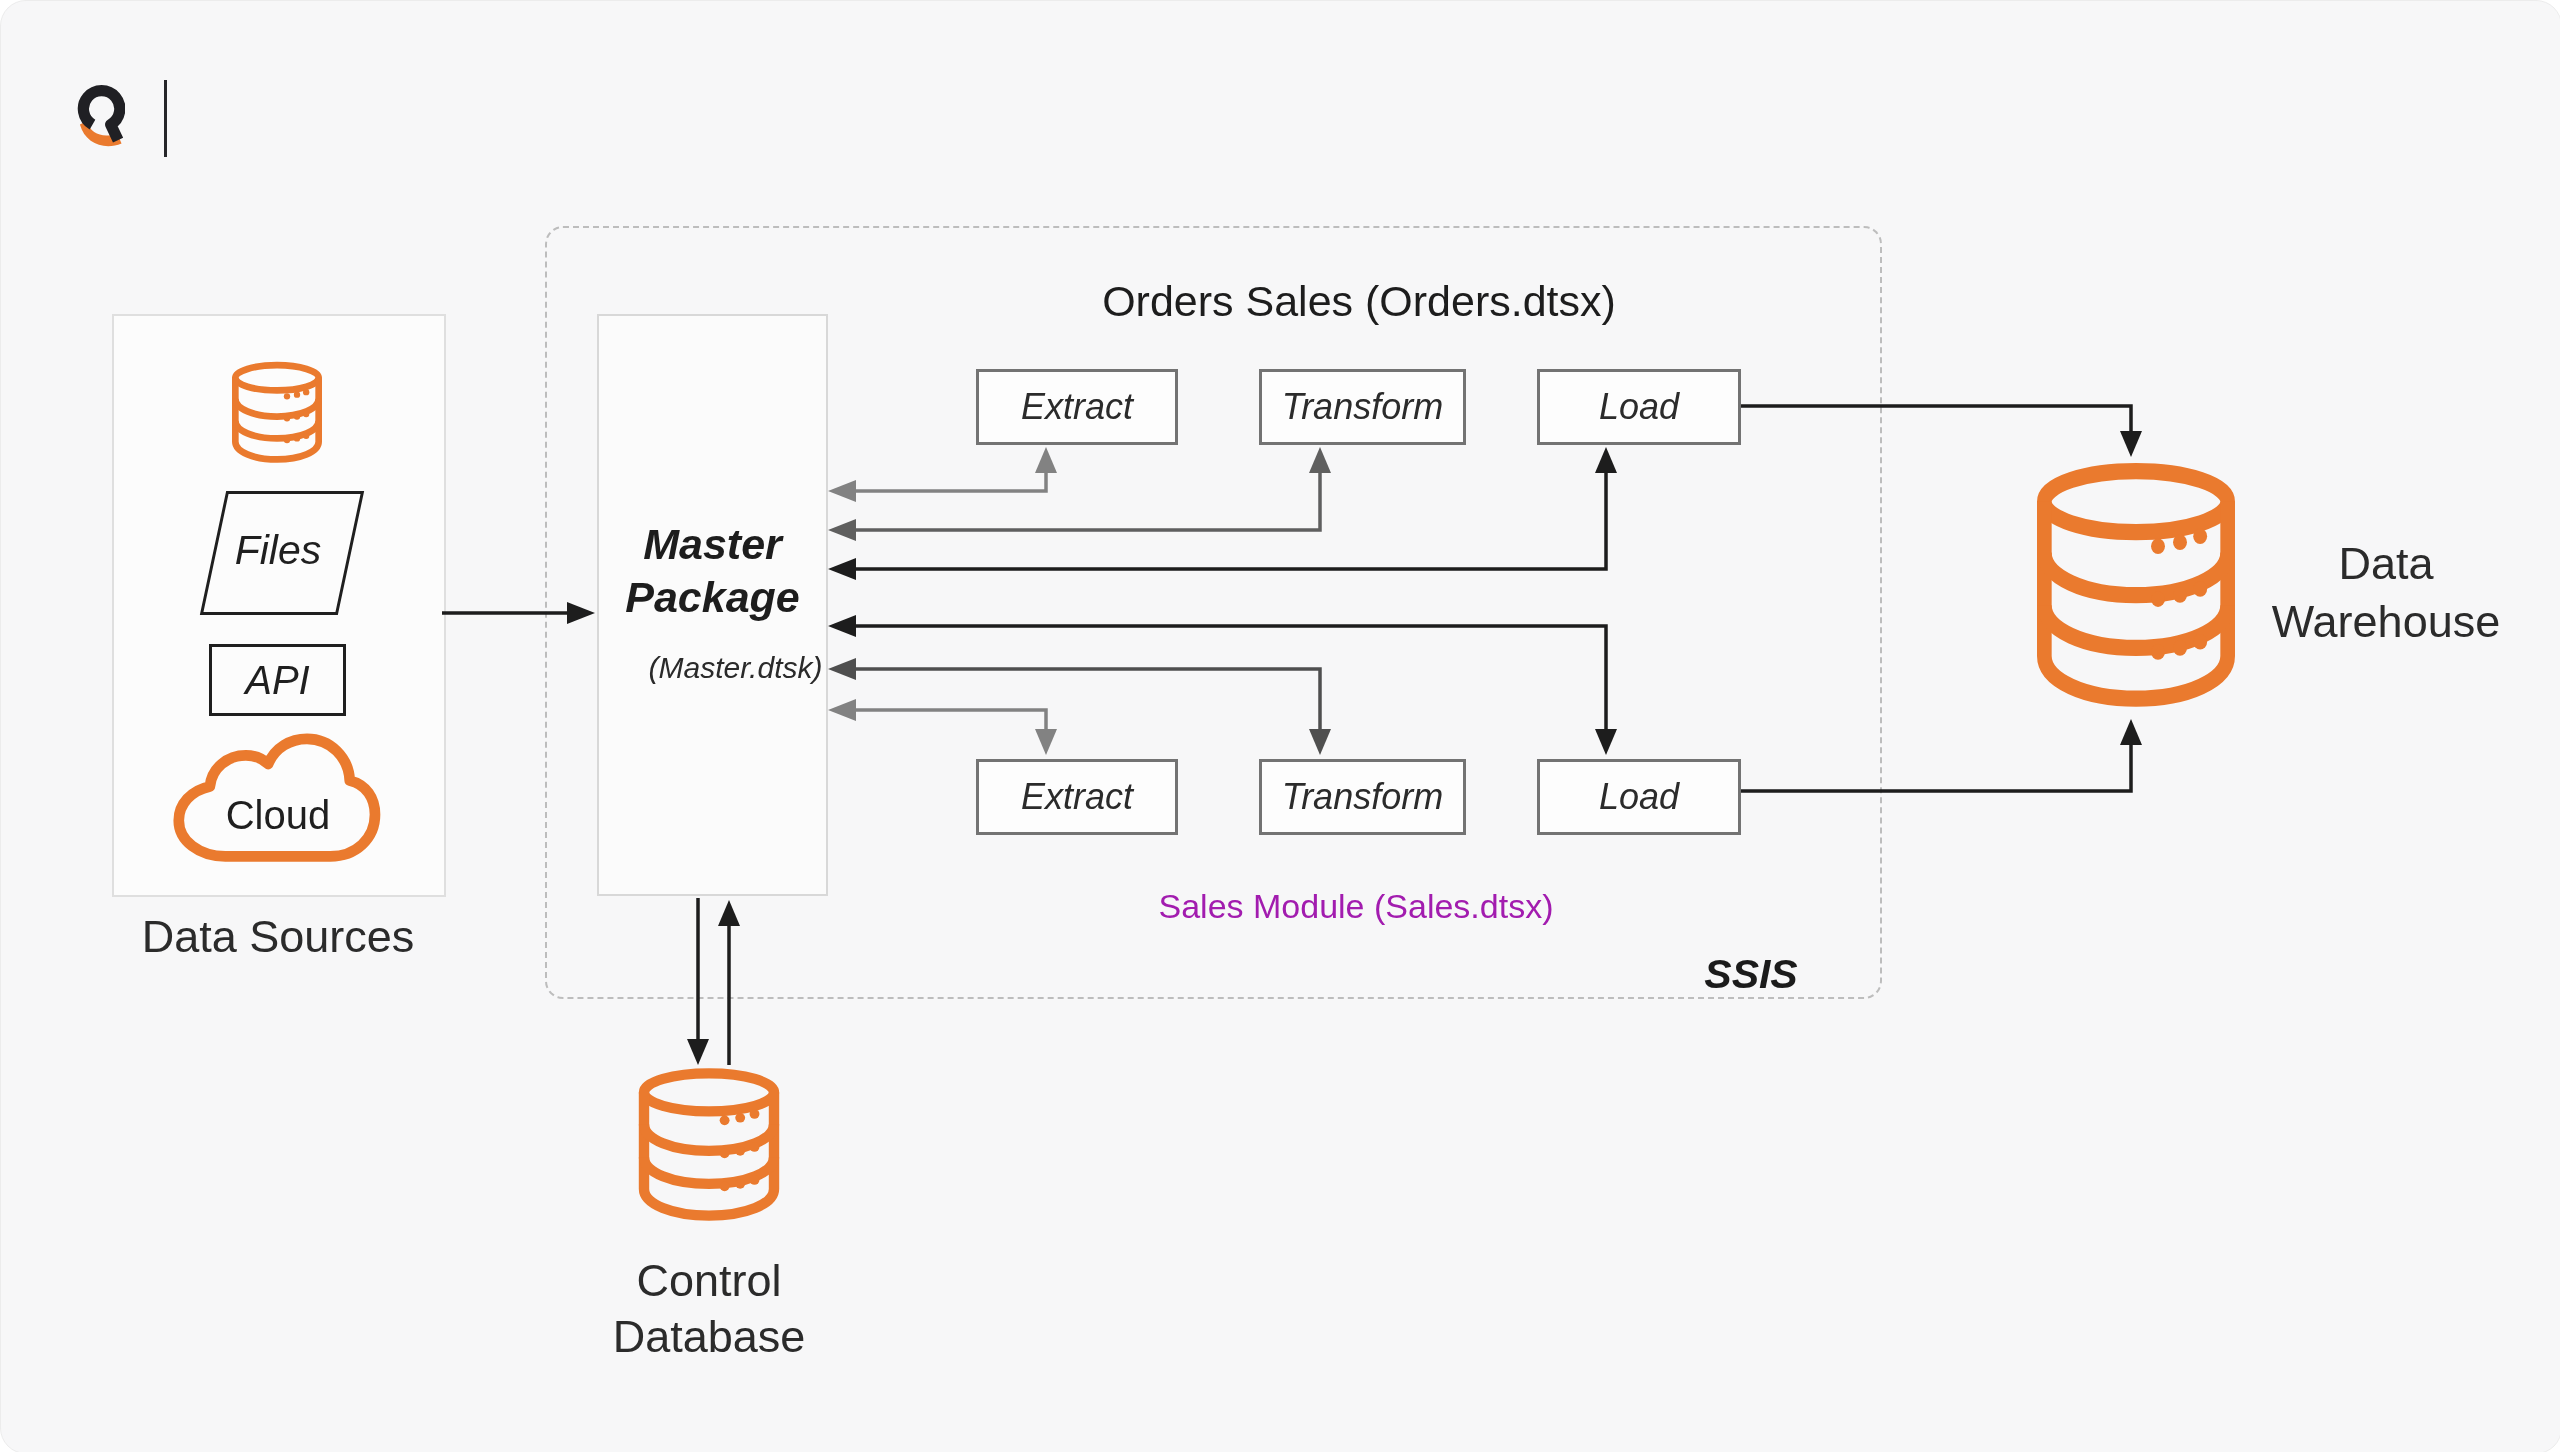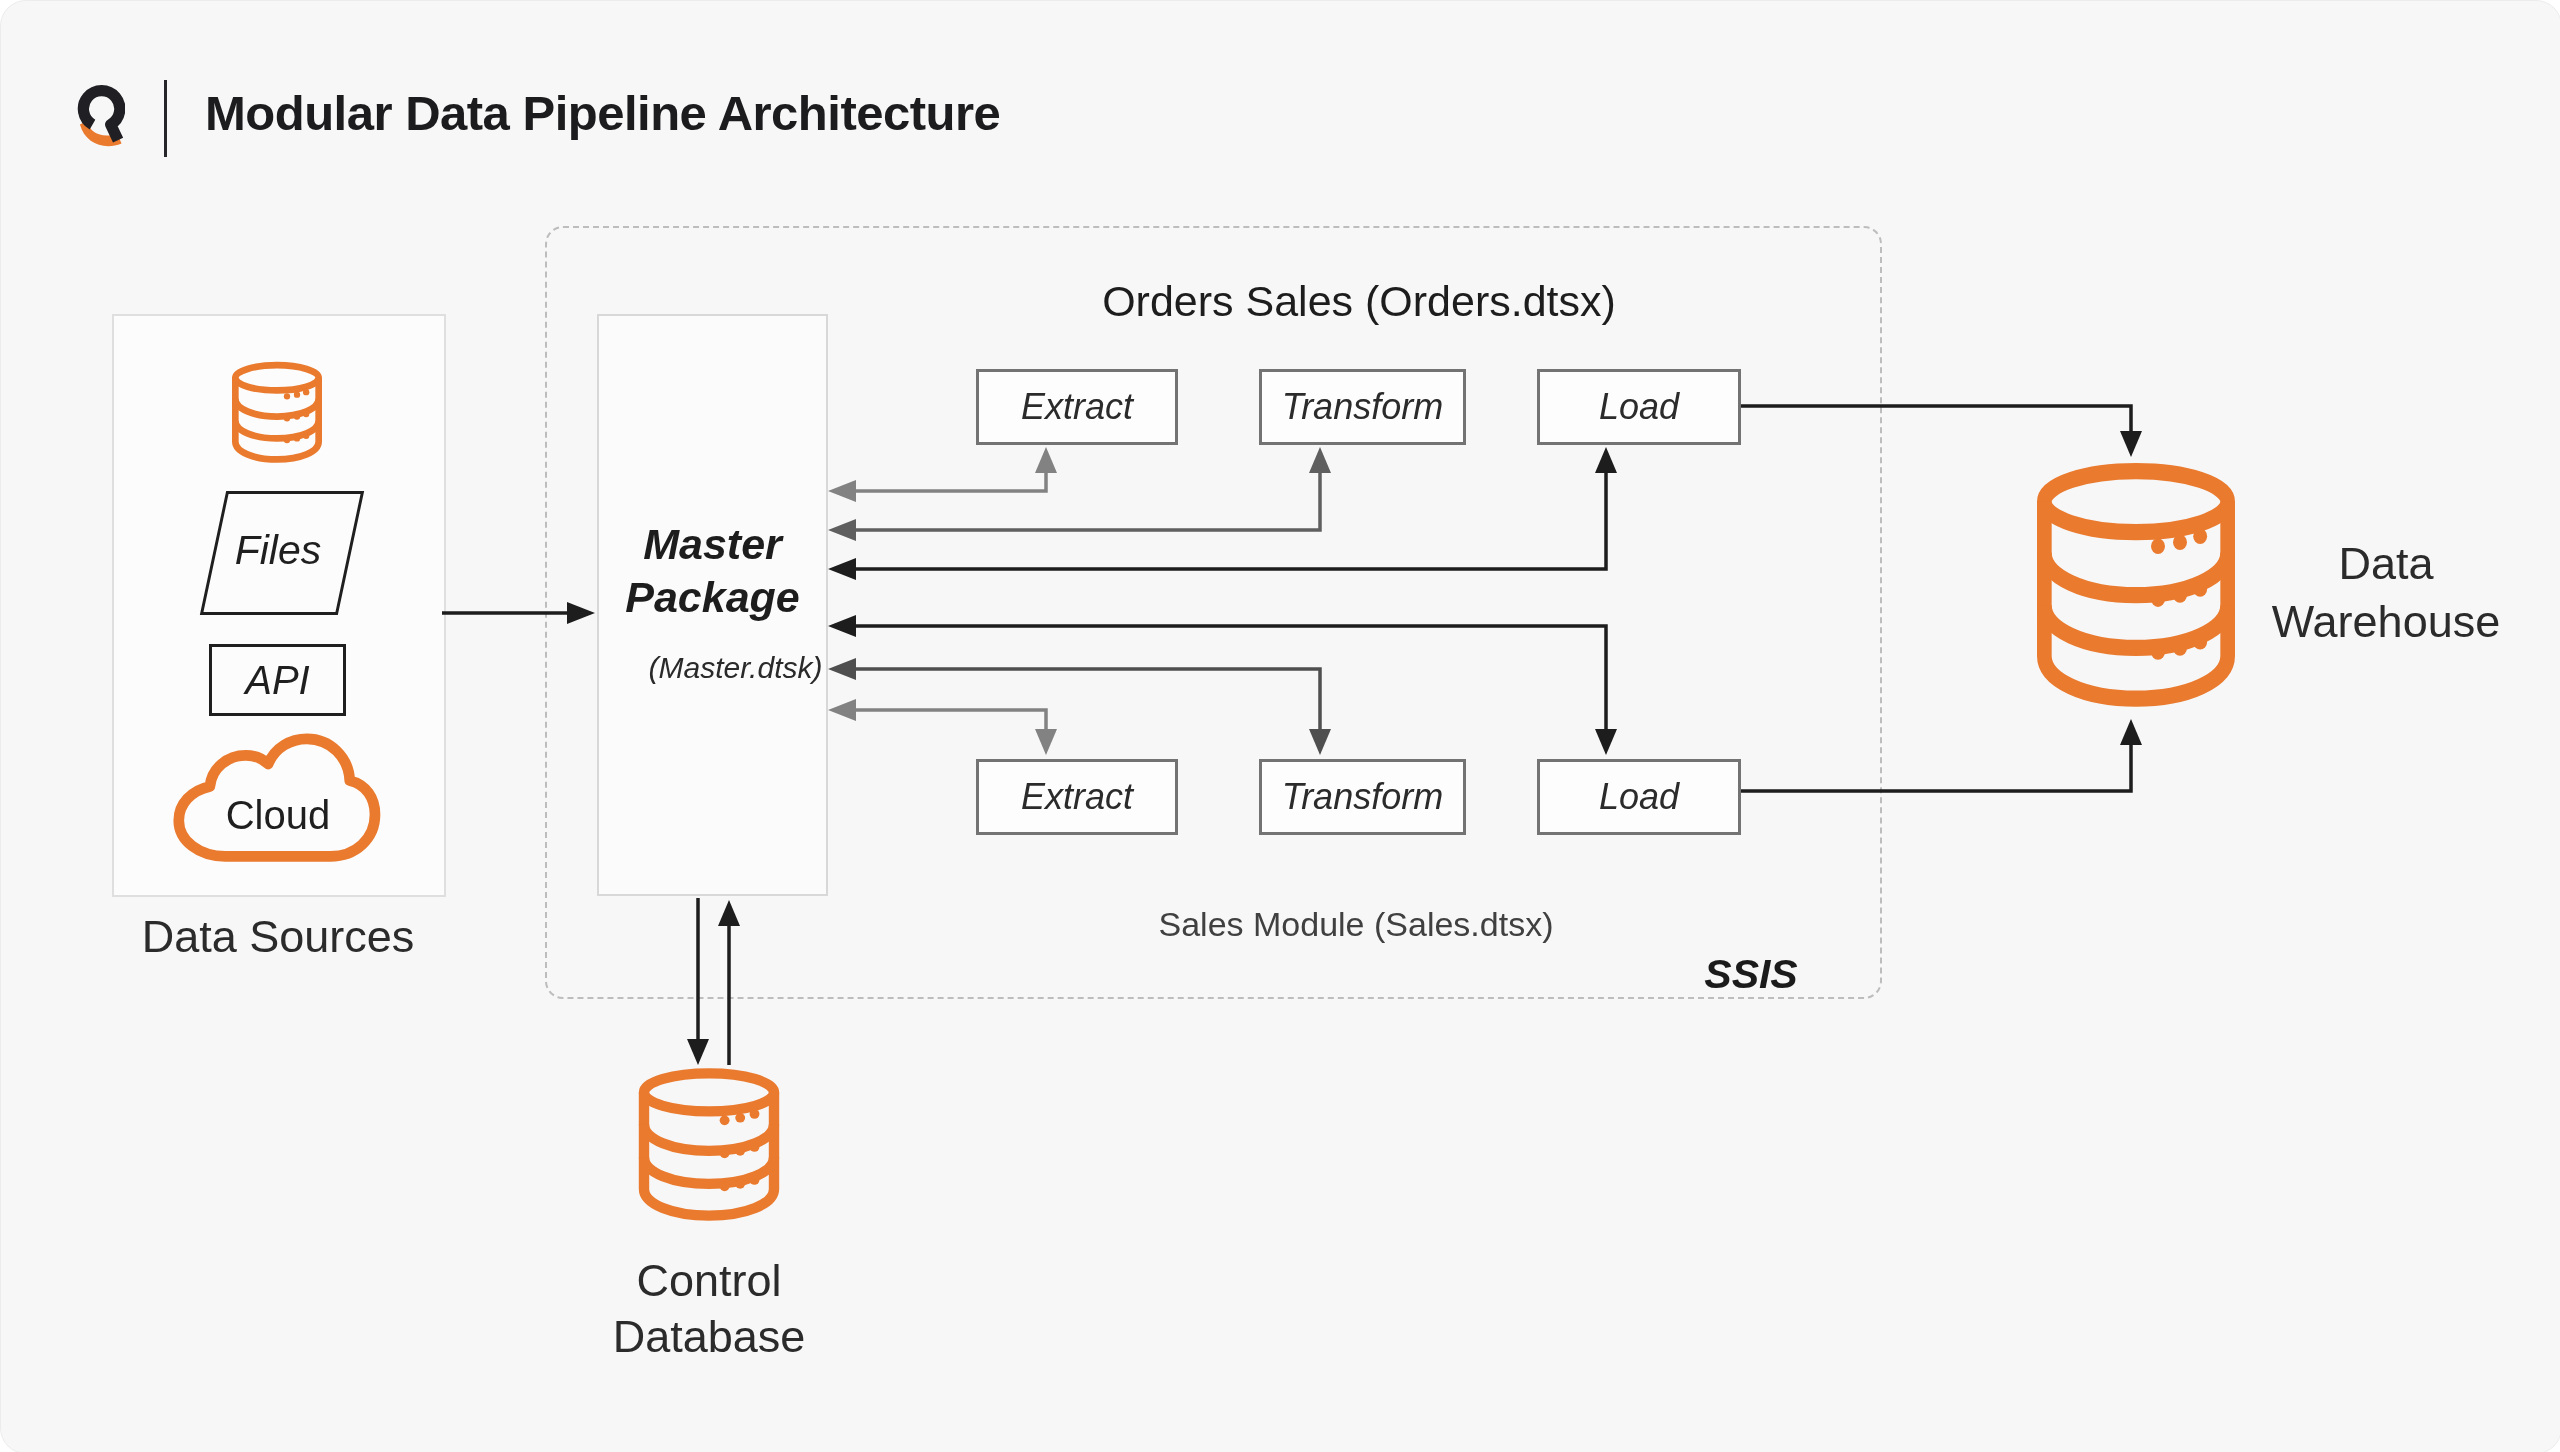--- a/index.html
+++ b/index.html
@@ -33,21 +33,21 @@
   .ssis-box{left:544px;top:225px;width:1333px;height:769px;border:2px dashed #BDBDBD;border-radius:18px;}
   .ssis-label{left:1640px;top:950px;width:220px;text-align:center;font-size:41px;font-weight:700;font-style:italic;color:#1B1B1B;}
 
   
   .master-box{left:596px;top:313px;width:227px;height:578px;background:#FBFBFB;border:2px solid #D8D8D8;}
   .master-title{left:596px;top:517px;width:231px;font-size:43px;font-weight:700;font-style:italic;line-height:53px;color:#1D1D1D;}
   .master-sub{left:596px;top:650px;width:277px;font-size:30px;font-style:italic;color:#2A2A2A;}
 
   
   .orders-title{left:958px;top:276px;width:800px;font-size:43px;color:#1D1D1D;}
-  .sales-title{left:1055px;top:886px;width:600px;font-size:34px;color:#404040;margin-top:18px;}
+  .sales-title{left:1055px;top:886px;width:600px;font-size:34px;color:#a21caf;}
 
   
   .etl{border:3px solid #737373;background:#FDFDFD;font-style:italic;font-size:36px;color:#2B2B2B;}
   .etl.e{width:196px;height:70px;}
   .etl.t{width:201px;height:70px;}
   .etl.l{width:198px;height:70px;}
 
   
   .wh-label{left:2185px;top:534px;width:400px;font-size:45px;line-height:58px;color:#2B2B2B;}
   .ctl-label{left:508px;top:1252px;width:400px;font-size:45px;line-height:56px;color:#2B2B2B;}
@@ -58,21 +58,20 @@
 </head>
 <body>
 
 <div class="canvas">
 
   <svg class="abs" style="left:72px;top:75px;" width="52" height="78" viewBox="0 0 60 90">
     <path d="M8 56 C14 78 36 86 56 78 L51 66 C37 72 20 68 16 52 Z" fill="#EA7A2E"></path>
     <path d="M22.5 56 A21 21 0 1 1 43.5 56 L52 74" fill="none" stroke="#202024" stroke-width="13" stroke-linejoin="round"></path>
   </svg>
   <div class="abs divider"></div>
-  <div class="abs app-title">Modular Data Pipeline Architecture</div>
 
   <div class="abs src-box"></div>
 
   <svg class="abs" style="left:226px;top:360px;" width="100" height="106" viewBox="0 0 120 126" preserveAspectRatio="none">
     <g fill="none" stroke="#EA7A2E" stroke-width="8">
       <ellipse cx="60" cy="20" rx="50" ry="15"></ellipse>
       <path d="M10 20 V96 C10 108 32 117 60 117 C88 117 110 108 110 96 V20"></path>
       <path d="M10 45 C10 57 32 66 60 66 C88 66 110 57 110 45"></path>
       <path d="M10 71 C10 83 32 92 60 92 C88 92 110 83 110 71"></path>
     </g>

